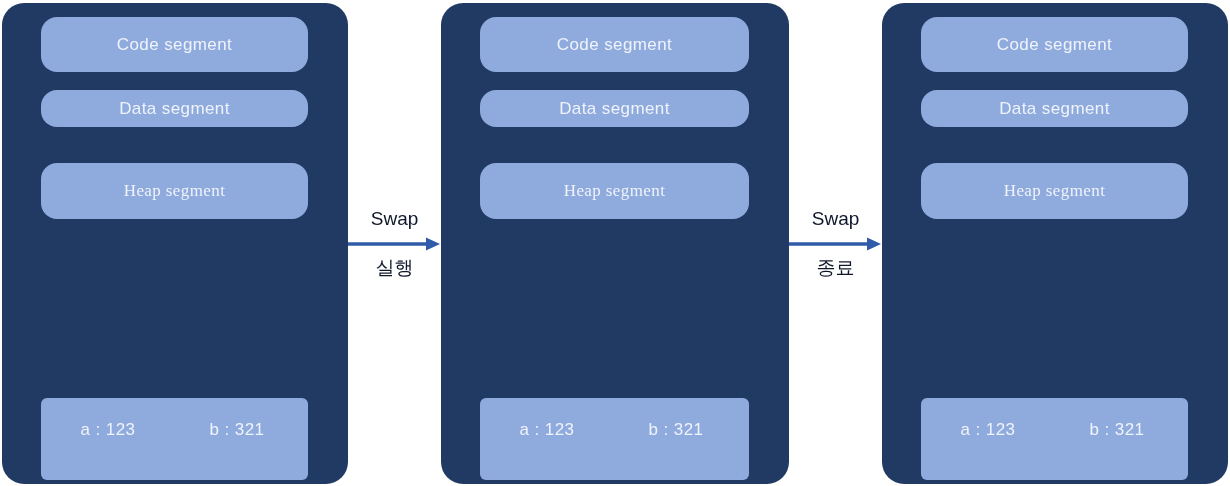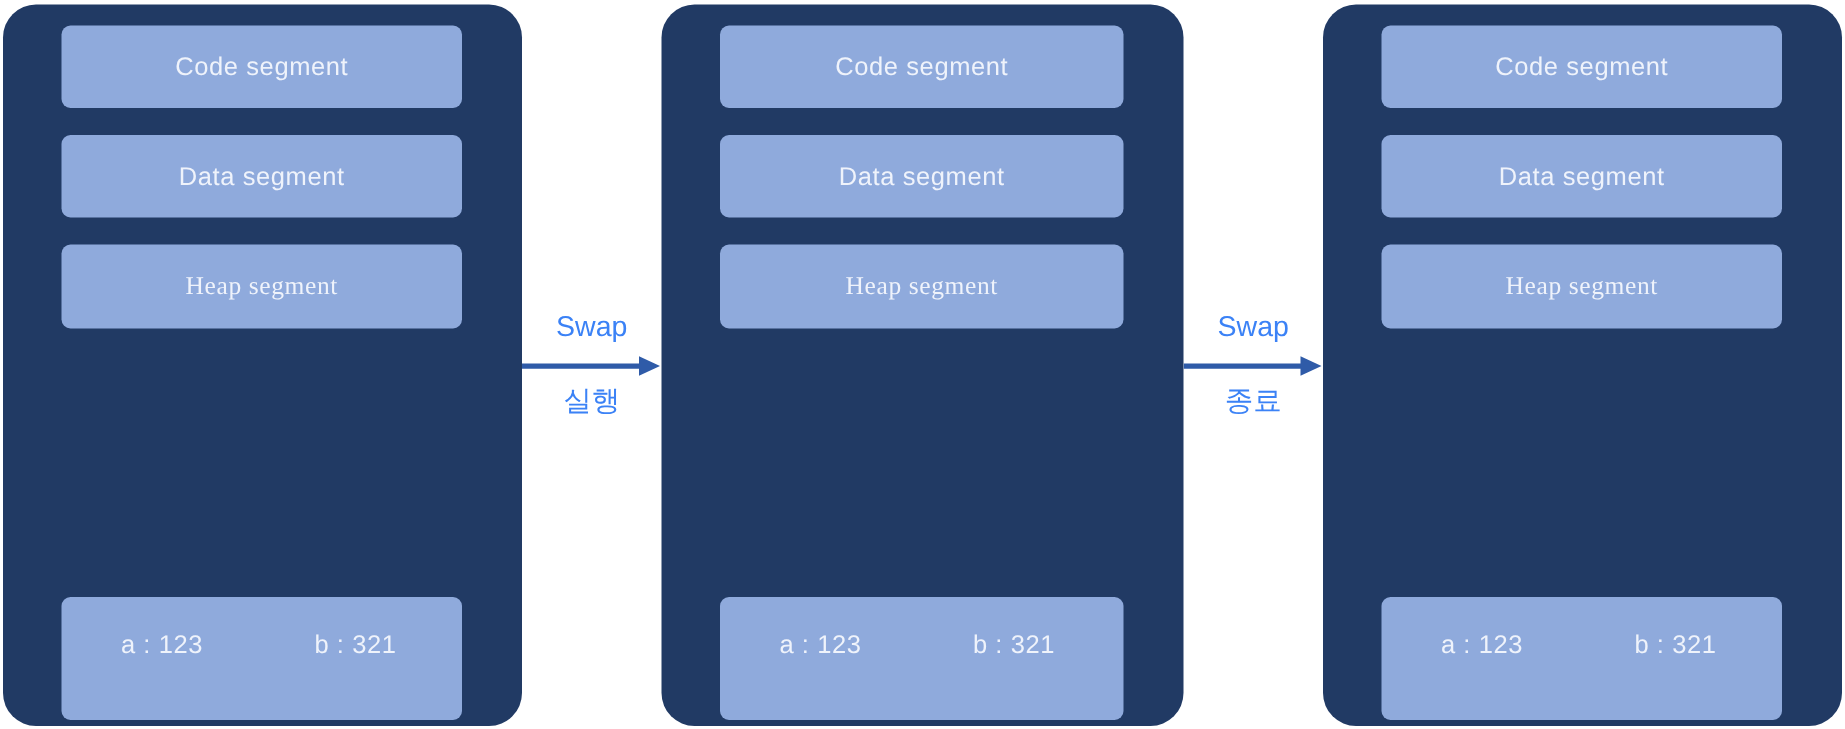--- a/index.html
+++ b/index.html
@@ -13,26 +13,26 @@
   .panel{
     position:absolute;top:3px;height:481px;
     background:#213A64;border-radius:22px;
   }
   .panel-1{left:2px;width:346px;}
   .panel-2{left:441px;width:348px;}
   .panel-3{left:882px;width:346px;}
 
   .seg{
     position:absolute;left:39px;right:40px;
-    background:#8FAADC;border-radius:6px;
+    background:#8FAADC;border-radius:16px;
     display:flex;align-items:center;justify-content:center;
     color:#EFF3FB;font-size:17px;letter-spacing:.4px;
   }
   .seg-code{top:14px;height:55px;}
-  .seg-data{top:87px;height:55px;}
+  .seg-data{top:87px;height:37px;}
   .seg-heap{top:160px;height:56px;font-family:Liberation Serif, serif;}
 
   .swapbox{
     position:absolute;left:39px;right:40px;top:310px;height:66px;
     background:#8FAADC;border-radius:6px;
     color:#EFF3FB;font-size:17px;letter-spacing:.4px;
   }
   .swapcell{
     position:absolute;width:130px;height:26px;line-height:26px;
     text-align:center;
@@ -52,21 +52,21 @@
   }
   .stackcell{
     position:absolute;top:0;height:64px;line-height:64px;
     width:134px;text-align:center;
   }
   .stack-a{left:0;}
   .stack-b{left:129px;}
 
   .connector{
     position:absolute;top:205px;width:93px;height:80px;
-    color:#3b82f6;font-size:19px;text-align:center;
+    color:#0f172a;font-size:19px;text-align:center;
   }
   .connector-1{left:348px;}
   .connector-2{left:789px;}
   .c-title{position:absolute;left:0;right:0;top:0;height:28px;line-height:28px;}
   .c-sub{position:absolute;left:0;right:0;top:49px;height:28px;line-height:28px;font-family:Liberation Serif, serif;}
   .h-arrow{position:absolute;left:0;top:31px;width:93px;height:16px;}
 </style>
 </head>
 <body>
 

